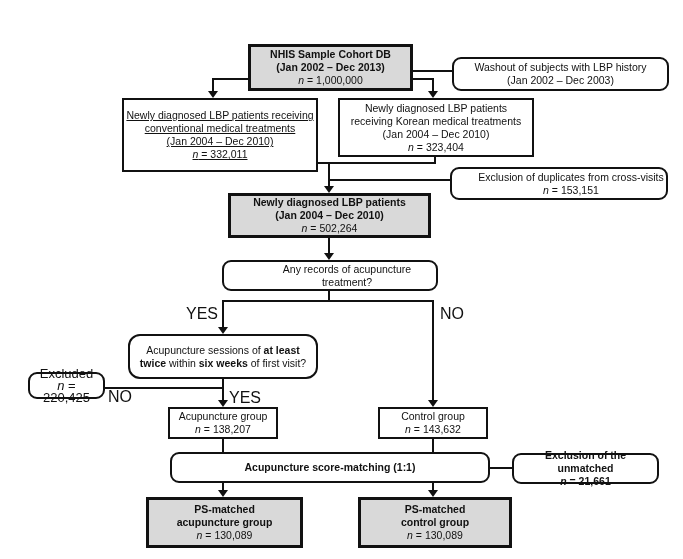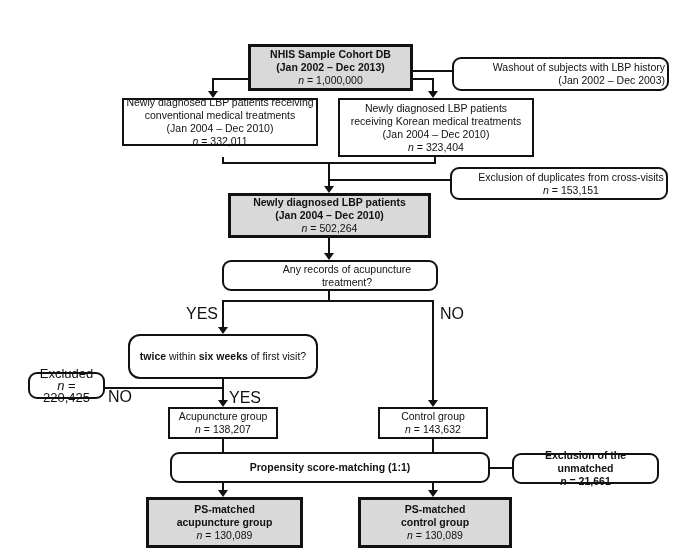--- a/index.html
+++ b/index.html
@@ -77,26 +77,26 @@
   <div class="flabel" style="left:440px;top:308px;">NO</div>
   <div class="flabel" style="left:108px;top:391px;">NO</div>
   <div class="flabel" style="left:229px;top:392px;">YES</div>
 
   <div class="box gray" style="left:248px;top:16px;width:165px;height:47px;margin-top:28px;">
     <div class="b">NHIS Sample Cohort DB</div>
     <div class="b">(Jan 2002 – Dec 2013)</div>
     <div><i>n</i><span> = 1,000,000</span></div>
   </div>
 
-  <div class="box rounded" style="left:452px;top:57px;width:217px;height:34px;align-items:flex-end;">
+  <div class="box rounded" style="left:452px;top:57px;width:217px;height:34px;">
     <div>Washout of subjects with LBP history</div>
     <div>(Jan 2002 – Dec 2003)</div>
   </div>
 
-  <div class="box" style="left:122px;top:98px;width:196px;height:48px;">
+  <div class="box" style="left:122px;top:98px;width:196px;height:74px;text-decoration:underline;">
     <div>Newly diagnosed LBP patients receiving</div>
     <div>conventional medical treatments</div>
     <div>(Jan 2004 – Dec 2010)</div>
     <div><i>n</i><span> = 332,011</span></div>
   </div>
 
   <div class="box" style="left:338px;top:98px;width:196px;height:59px;">
     <div>Newly diagnosed LBP patients</div>
     <div>receiving Korean medical treatments</div>
     <div>(Jan 2004 – Dec 2010)</div>
@@ -112,40 +112,41 @@
     <div class="b">Newly diagnosed LBP patients</div>
     <div class="b">(Jan 2004 – Dec 2010)</div>
     <div><i>n</i><span> = 502,264</span></div>
   </div>
 
   <div class="box rounded" style="left:222px;top:260px;width:216px;height:31px;padding-left:36px;">
     <div>Any records of acupuncture treatment?</div>
   </div>
 
   <div class="box rounded-lg" style="left:128px;top:334px;width:190px;height:45px;">
+    <div><span>Acupuncture sessions of </span><span class="b">at least</span></div>
     <div><span class="b">twice</span><span> within </span><span class="b">six weeks</span><span> of first visit?</span></div>
   </div>
 
   <div class="box rounded" style="left:28px;top:372px;width:77px;height:27px;font-size:13px;line-height:12px;">
     <div>Excluded</div>
     <div><i>n</i><span> = 220,425</span></div>
   </div>
 
   <div class="box" style="left:168px;top:407px;width:110px;height:32px;">
     <div>Acupuncture group</div>
     <div><i>n</i><span> = 138,207</span></div>
   </div>
 
   <div class="box" style="left:378px;top:407px;width:110px;height:32px;">
     <div>Control group</div>
     <div><i>n</i><span> = 143,632</span></div>
   </div>
 
   <div class="box rounded" style="left:170px;top:452px;width:320px;height:31px;">
-    <div class="b">Propensity score-matching (1:1)</div>
+    <div class="b">Acupuncture score-matching (1:1)</div>
   </div>
 
   <div class="box rounded" style="left:512px;top:453px;width:147px;height:31px;font-weight:bold;">
     <div>Exclusion of the unmatched</div>
     <div><i>n</i><span> = 21,661</span></div>
   </div>
 
   <div class="box gray" style="left:146px;top:497px;width:157px;height:51px;">
     <div class="b">PS-matched</div>
     <div class="b">acupuncture group</div>

